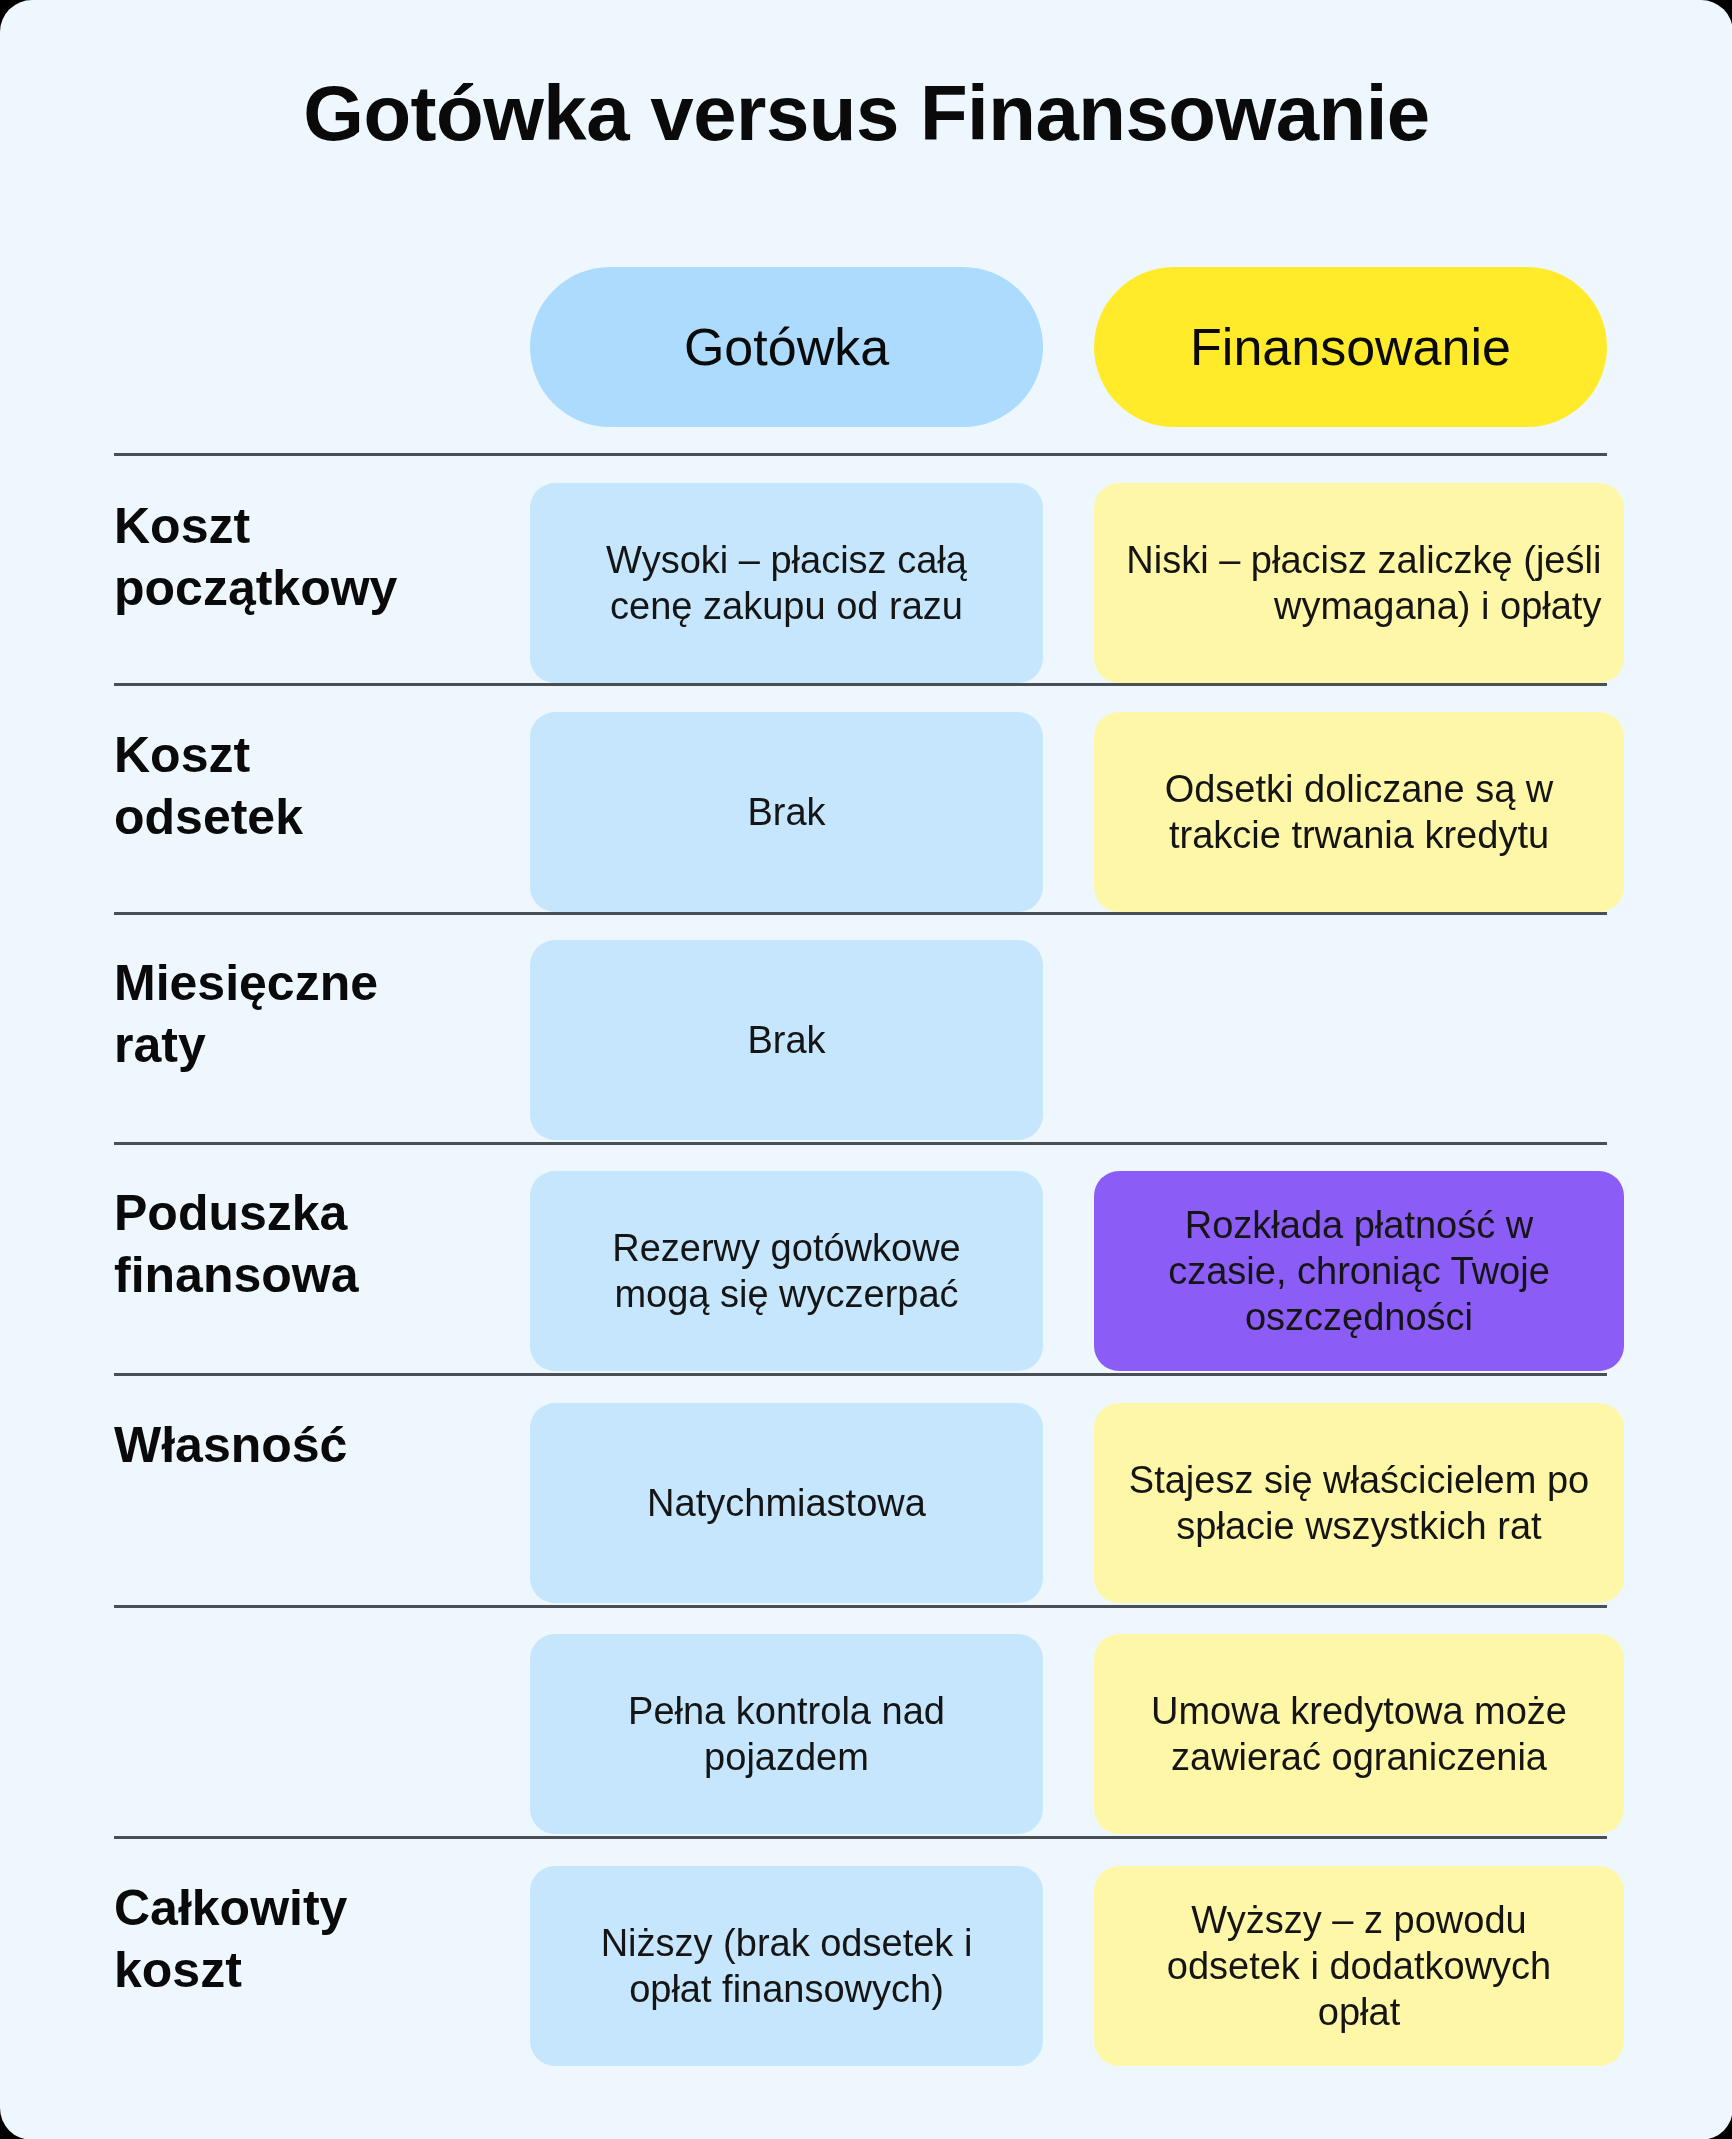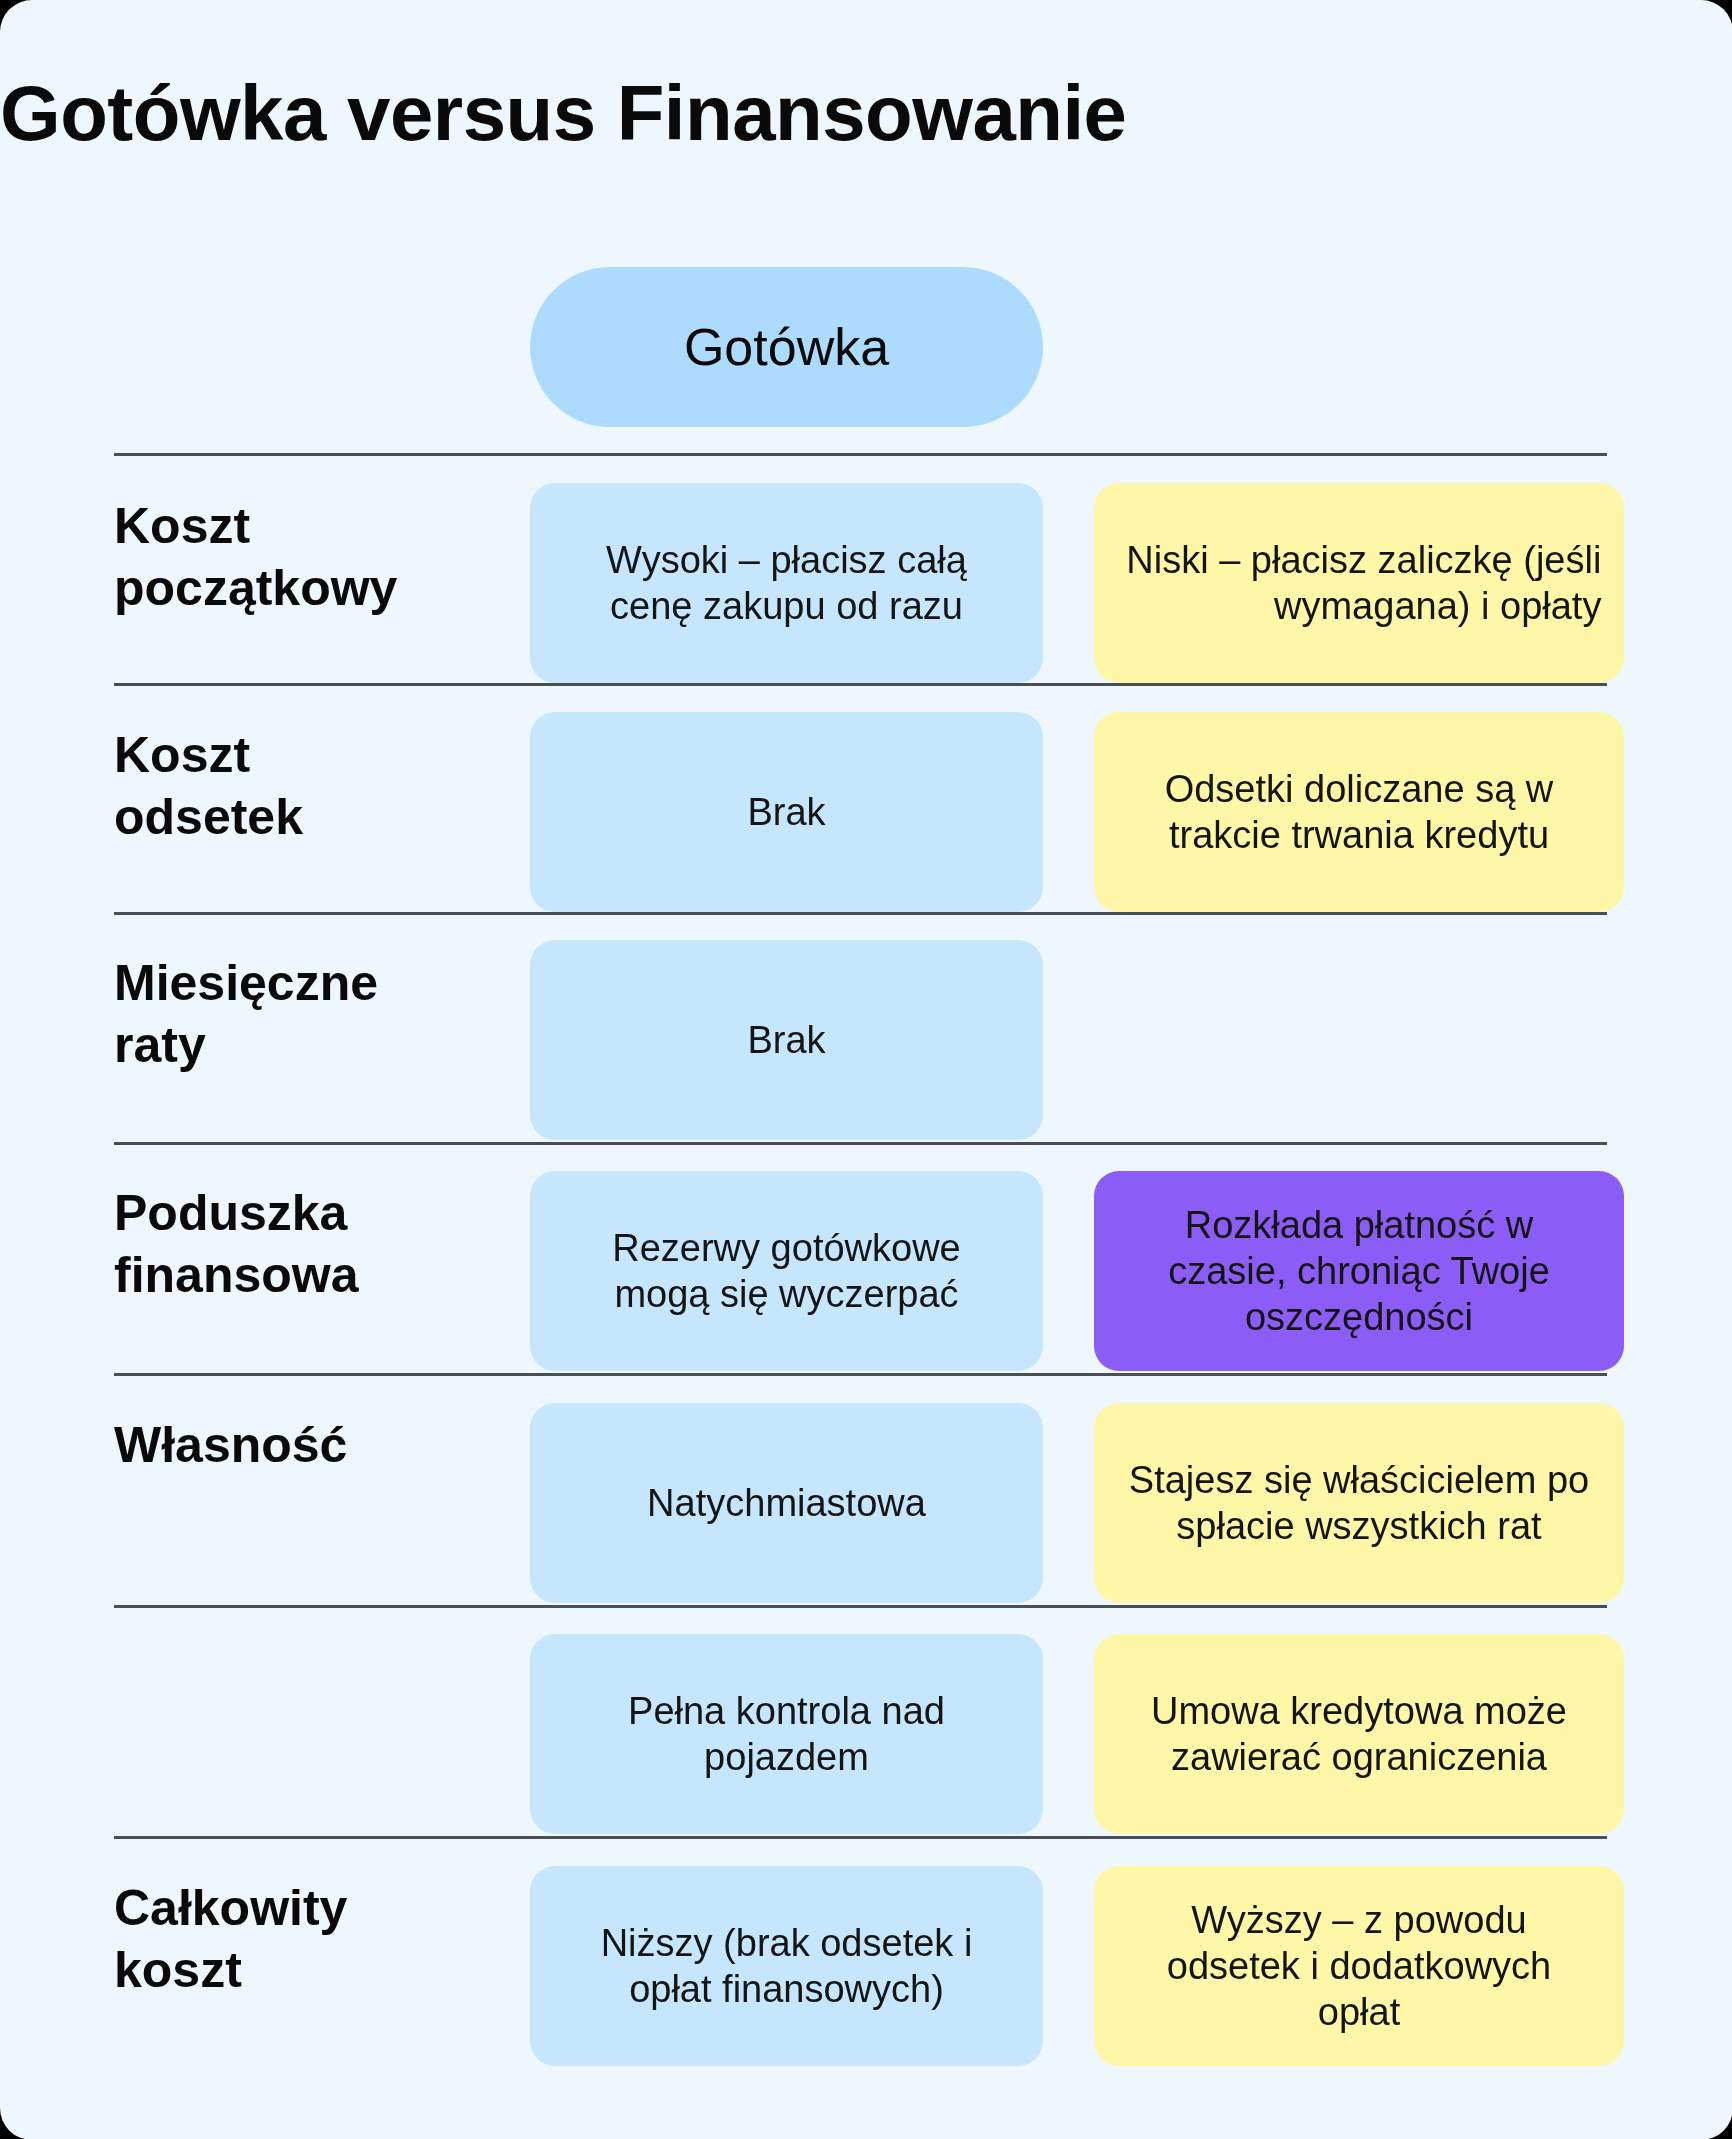--- a/index.html
+++ b/index.html
@@ -2,21 +2,21 @@
 <html style="font-size:7.2px"><head>
 <meta charset="utf-8">
 <style>
   html, body { margin:0; padding:0; }
   body { width:1733px; height:2140px; background:#000; font-family:"Liberation Sans", sans-serif; }
   .card {
     position:absolute; left:0; top:0; width:1733px; height:2140px;
     background:#eff7fe; border-radius:32px; overflow:hidden;
   }
   .title {
-    position:absolute; left:0; width:1733px; top:68px; text-align:left;
+    position:absolute; left:0; width:1733px; top:68px; text-align:center;
     font-size:78px; font-weight:700; color:#0a0a0a; letter-spacing:-0.5px;
   }
   .pill {
     position:absolute; top:267px; height:160px; width:513px; border-radius:80px;
     display:flex; align-items:center; justify-content:center;
     font-size:52px; color:#0a0a0a; font-weight:500;
   }
   .pill.cash { left:530px; }
   .pill.fin { left:1094px; }
   .divider { position:absolute; left:114px; width:1493px; height:2.7px; background:#4a4f55; }
@@ -33,20 +33,21 @@
   .cell.fin { left:1094px; width:530px; }
   .cell span { display:block; }
 </style>
 </head>
 <body>
 
 <div class="card">
   <div class="title">Gotówka versus Finansowanie</div>
 
   <div class="pill cash" style="background:#acdbfd;">Gotówka</div>
+  <div class="pill fin" style="background:#ffeb2a;">Finansowanie</div>
 
   <div class="divider" style="top:453px;"></div>
   <div class="label" style="top:479px; width:316px;">Koszt początkowy</div>
   <div class="cell cash" style="top:483px; background:#c5e6fd;">
       <span style="max-width:406px;">Wysoki – płacisz całą cenę zakupu od razu</span>
     </div>
   <div class="cell fin" style="top:483px; background:#fff7a8;text-align:right;">
       <span style="max-width:496px;">Niski – płacisz zaliczkę (jeśli wymagana) i opłaty</span>
     </div>
 

